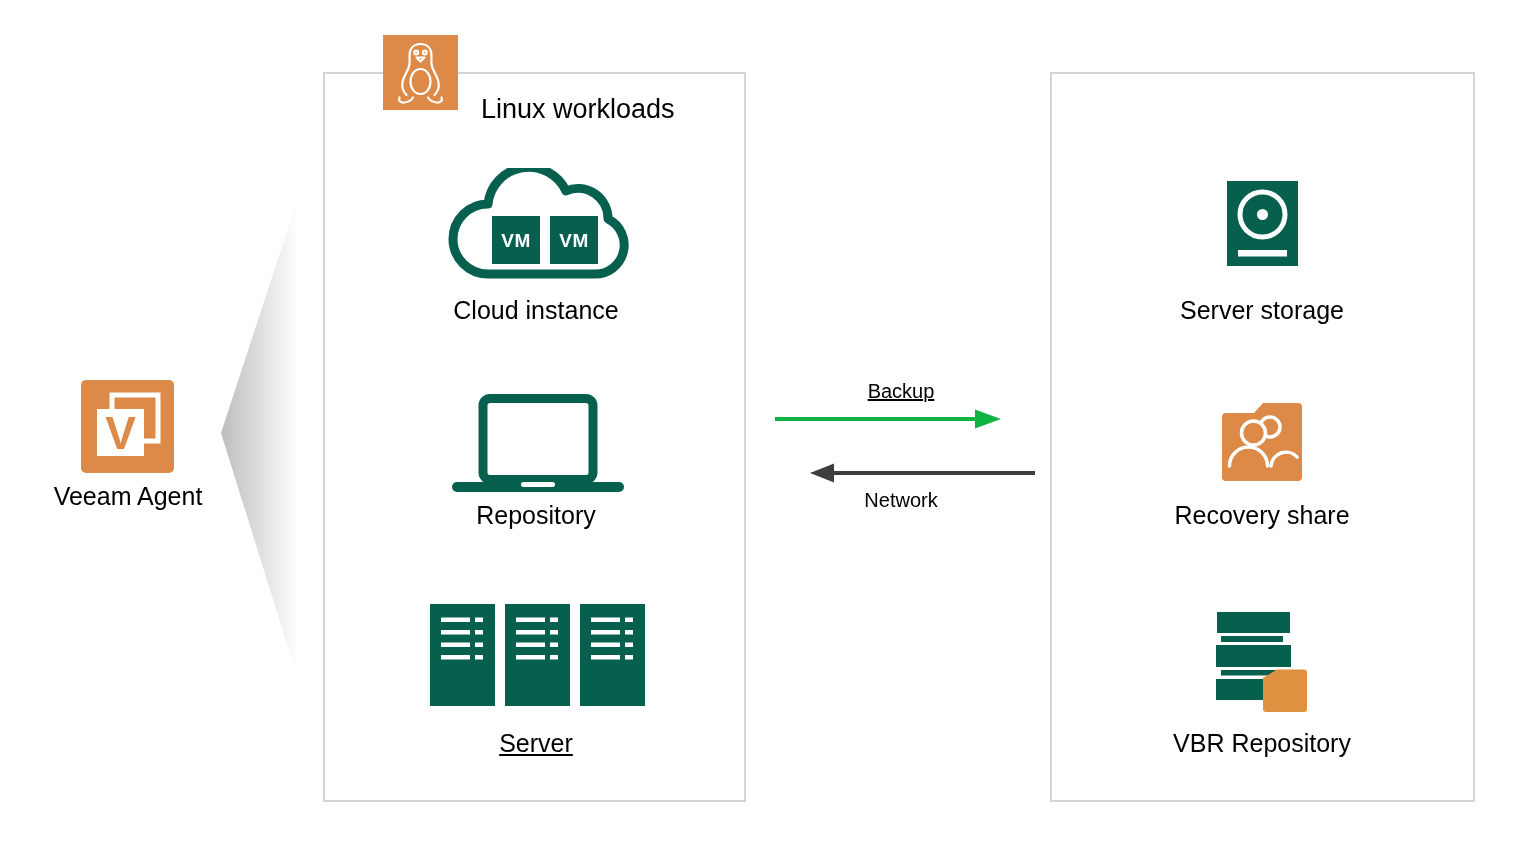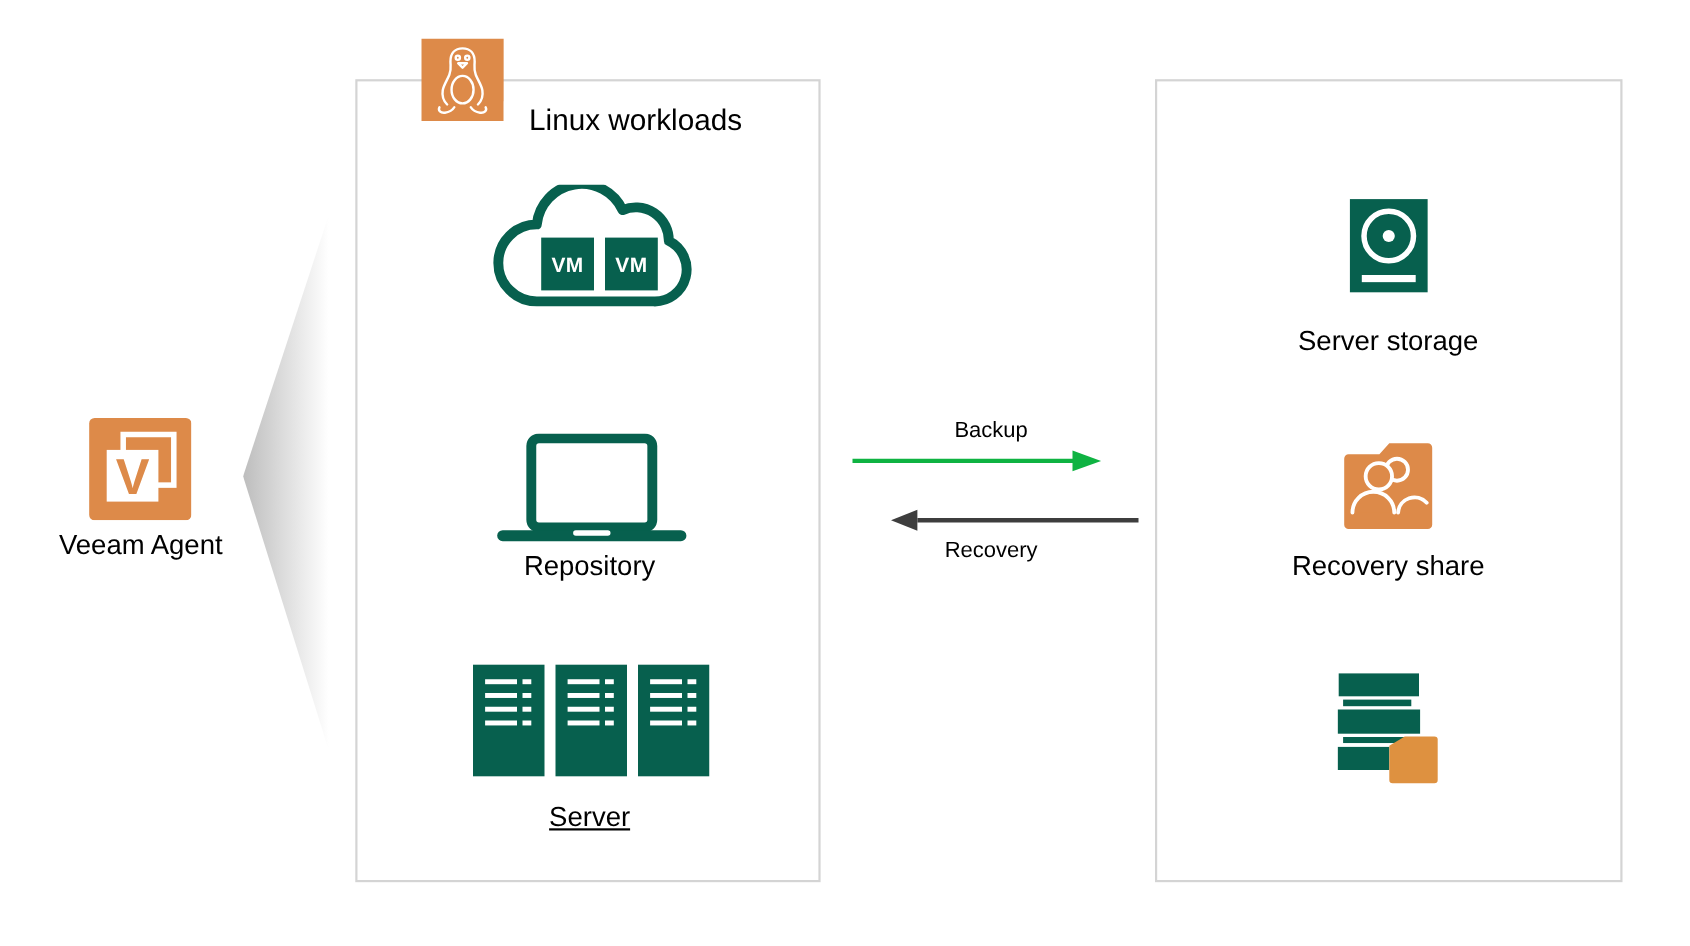--- a/index.html
+++ b/index.html
@@ -72,20 +72,21 @@
   </svg>
   <div class="abs panel-title title-linux">Linux workloads</div>
 
   <svg class="abs" style="left:446px; top:168px;" width="190" height="116" viewBox="0 0 190 116">
     <path d="M42 106 A35 35 0 0 1 42 36 A41 41 0 0 1 120 23 A30 30 0 0 1 162 51 A29 29 0 0 1 148 106 Z" fill="#ffffff" stroke="#07604e" stroke-width="9" stroke-linejoin="round"></path>
     <rect x="46" y="48" width="48" height="48" fill="#07604e"></rect>
     <text x="70" y="79" text-anchor="middle" class="vm-text">VM</text>
     <rect x="104" y="48" width="48" height="48" fill="#07604e"></rect>
     <text x="128" y="79" text-anchor="middle" class="vm-text">VM</text>
   </svg>
+  <div class="abs node-label" style="left:536px; top:294px;">Cloud instance</div>
 
   <svg class="abs" style="left:450px; top:394px;" width="176" height="100" viewBox="0 0 176 100">
     <rect x="33" y="4.5" width="110" height="81" rx="7" fill="#ffffff" stroke="#07604e" stroke-width="9"></rect>
     <rect x="2" y="88" width="172" height="10" rx="5" fill="#07604e"></rect>
     <rect x="71" y="88" width="34" height="5" rx="2.5" fill="#ffffff"></rect>
   </svg>
   <div class="abs node-label" style="left:536px; top:499px;">Repository</div>
 
   <svg class="abs" style="left:430px; top:604px;" width="215" height="102" viewBox="0 0 215 102">
     <g>
@@ -123,31 +124,31 @@
           <rect x="195" y="26" width="8" height="4.5"></rect>
         <rect x="161" y="38.5" width="29" height="4.5"></rect>
           <rect x="195" y="38.5" width="8" height="4.5"></rect>
         <rect x="161" y="51" width="29" height="4.5"></rect>
           <rect x="195" y="51" width="8" height="4.5"></rect>
       </g>
     </g>
   </svg>
   <div class="abs node-label" style="left:536px; top:727px;text-decoration:underline;">Server</div>
 
-  <div class="abs flow-label" style="left:901px; top:379px;">Backup</div>
+  <div class="abs flow-label" style="left:901px; top:379px;text-decoration:underline;">Backup</div>
   <svg class="abs" style="left:773px; top:405px;" width="230" height="28" viewBox="0 0 230 28">
     <line x1="2" y1="14" x2="203" y2="14" stroke="#0fb342" stroke-width="4"></line>
     <polygon points="202,4.5 228,14 202,23.5" fill="#0fb342"></polygon>
   </svg>
 
   <svg class="abs" style="left:808px; top:460px;" width="228" height="26" viewBox="0 0 228 26">
     <line x1="26" y1="13" x2="227" y2="13" stroke="#3e3e3e" stroke-width="4"></line>
     <polygon points="26,3.5 2,13 26,22.5" fill="#3e3e3e"></polygon>
   </svg>
-  <div class="abs flow-label" style="left:901px; top:488px;">Recovery</div>
+  <div class="abs flow-label" style="left:901px; top:488px;">Network</div>
 
   <div class="abs panel panel-dest"></div>
 
   <svg class="abs" style="left:1227px; top:181px;" width="71" height="85" viewBox="0 0 71 85">
     <rect width="71" height="85" fill="#07604e"></rect>
     <circle cx="35.5" cy="33.5" r="22.5" fill="none" stroke="#ffffff" stroke-width="5"></circle>
     <circle cx="35.5" cy="33.5" r="5.5" fill="#ffffff"></circle>
     <rect x="11" y="69" width="49" height="6.5" fill="#ffffff"></rect>
   </svg>
   <div class="abs node-label" style="left:1262px; top:294px;">Server storage</div>
@@ -167,14 +168,15 @@
   <svg class="abs" style="left:1216px; top:612px;" width="92" height="101" viewBox="0 0 92 101">
     <g fill="#07604e">
       <rect x="1" y="0" width="73" height="21"></rect>
       <rect x="5" y="24" width="62" height="6"></rect>
       <rect x="0" y="33" width="75" height="22"></rect>
       <rect x="5" y="58" width="62" height="5.5"></rect>
       <rect x="0" y="67" width="47" height="21"></rect>
     </g>
     <path d="M47 66 L61 57.5 H88 a3 3 0 0 1 3 3 V97 a3 3 0 0 1 -3 3 H50 a3 3 0 0 1 -3 -3 Z" fill="#de9140"></path>
   </svg>
+  <div class="abs node-label" style="left:1262px; top:727px;">VBR Repository</div>
 
 </div>
 
 </body></html>

